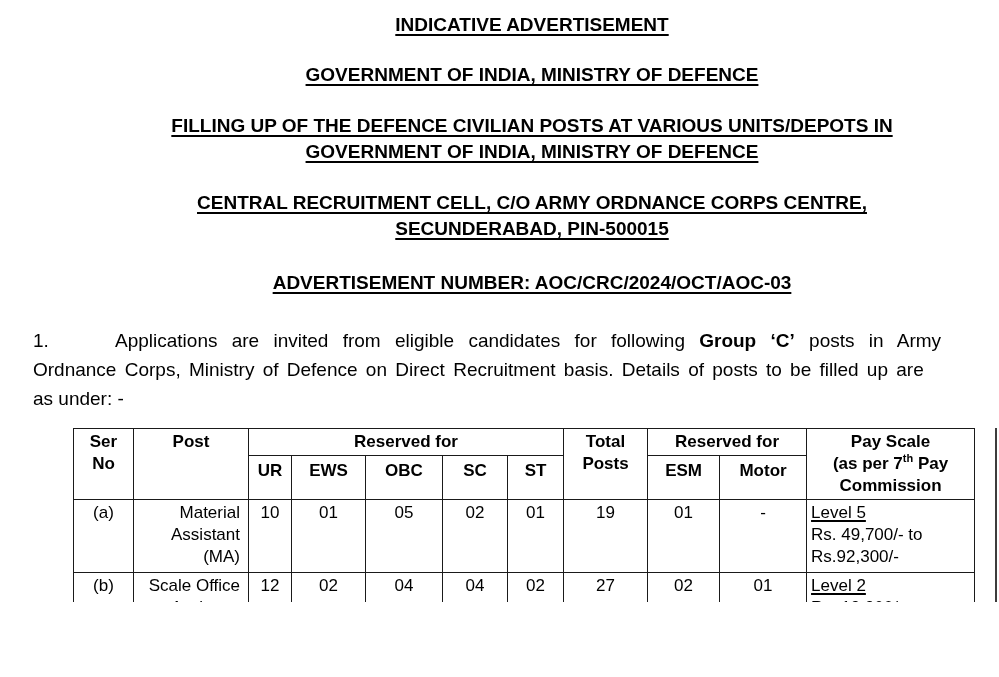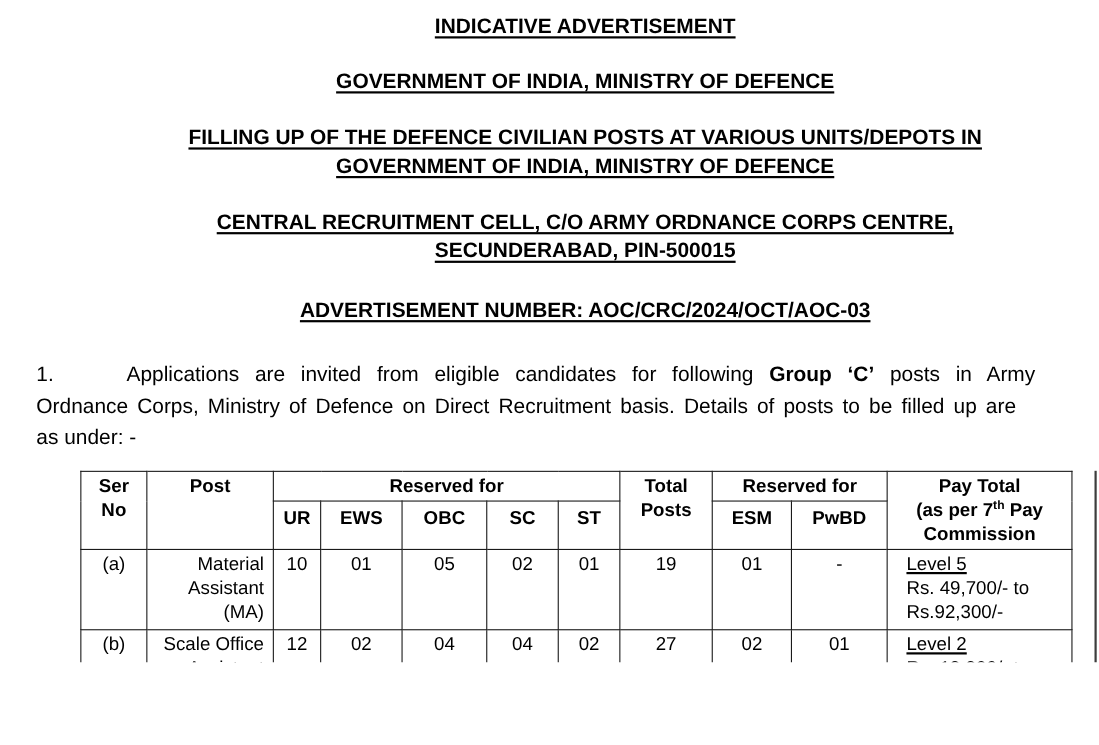--- a/index.html
+++ b/index.html
@@ -27,21 +27,21 @@
   .posts th, .posts td { border: 1.5px solid #1a1a1a; padding: 2px 4px; vertical-align: top; }
   .posts th { font-weight: bold; text-align: center; }
   .hr1 { height: 23px; }
   .hr2 { height: 44px; }
   .hr2 th { padding-top: 4px; margin-left: 20px; }
   .row-a { height: 73px; }
   .row-b { height: 90px; }
   .row-c { height: 60px; }
   .posts td { text-align: center; }
   .posts td.left { text-align: right; padding-left: 5px; padding-right: 8px; }
-  .posts td.pay-cell { text-align: left; padding-left: 17px; margin-left: 20px; }
+  .posts td.pay-cell { text-align: left; padding-left: 4px; margin-left: 20px; }
   .blk { display: block; }
   .und { text-decoration: underline; text-decoration-thickness: 1.5px; text-underline-offset: 2px; }
   sup { font-size: 11px; vertical-align: super; line-height: 0; }
   .gap { word-spacing: 12px; white-space: nowrap; }
 
   
   .edge-line { position: absolute; left: 995px; top: 428px; width: 2px; height: 246px; background: #3d3d3d; }
   .bottom-band { position: absolute; left: 0; top: 673px; width: 999px; height: 4px; background: #1b2f5e; }
 </style>
 </head>
@@ -89,33 +89,33 @@
           <col style="width:168px">
       </colgroup>
       <tbody>
         <tr class="hr1">
           <th rowspan="2">Ser No</th>
           <th rowspan="2">Post</th>
           <th colspan="5">Reserved for</th>
           <th rowspan="2">Total Posts</th>
           <th colspan="2">Reserved for</th>
           <th rowspan="2">
-            <span class="blk">Pay Total</span>
+            <span class="blk">Pay Scale</span>
             <span class="blk"><span>(as per 7</span><sup>th</sup><span> Pay</span></span>
             <span class="blk">Commission</span>
           </th>
         </tr>
         <tr class="hr2">
           <th>UR</th>
           <th>EWS</th>
           <th>OBC</th>
           <th>SC</th>
           <th>ST</th>
           <th>ESM</th>
-          <th>PwBD</th>
+          <th>Motor</th>
         </tr>
 
         <tr class="row-a">
           <td>(a)</td>
           <td class="left">Material Assistant (MA)</td>
           <td>10</td>
           <td>01</td>
           <td>05</td>
           <td>02</td>
           <td>01</td>

